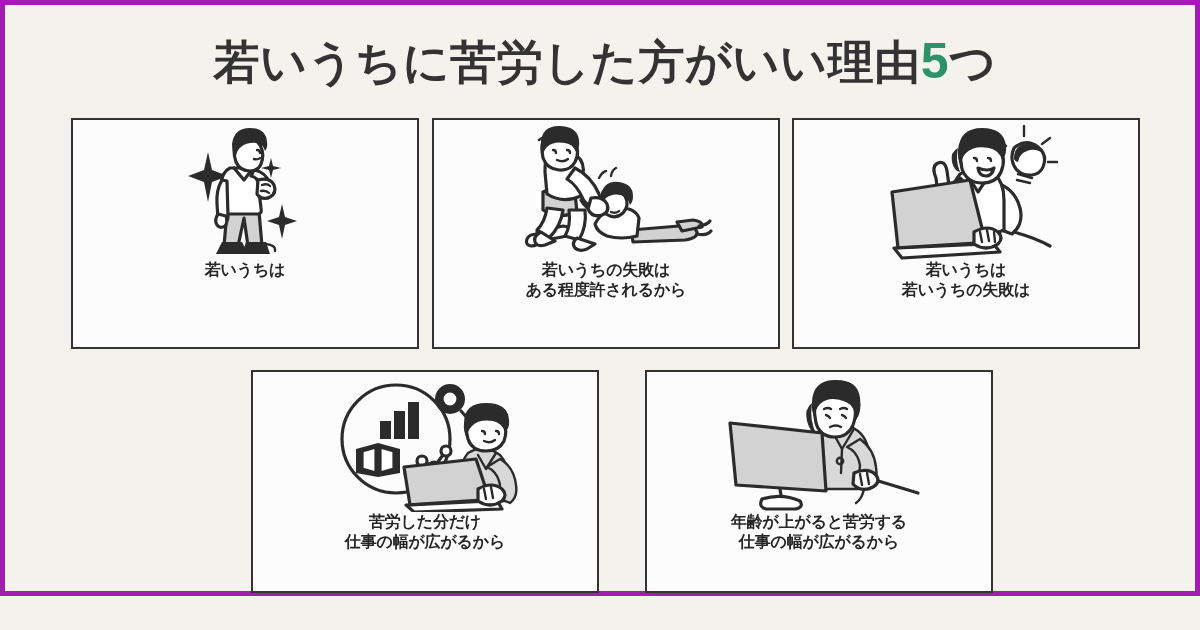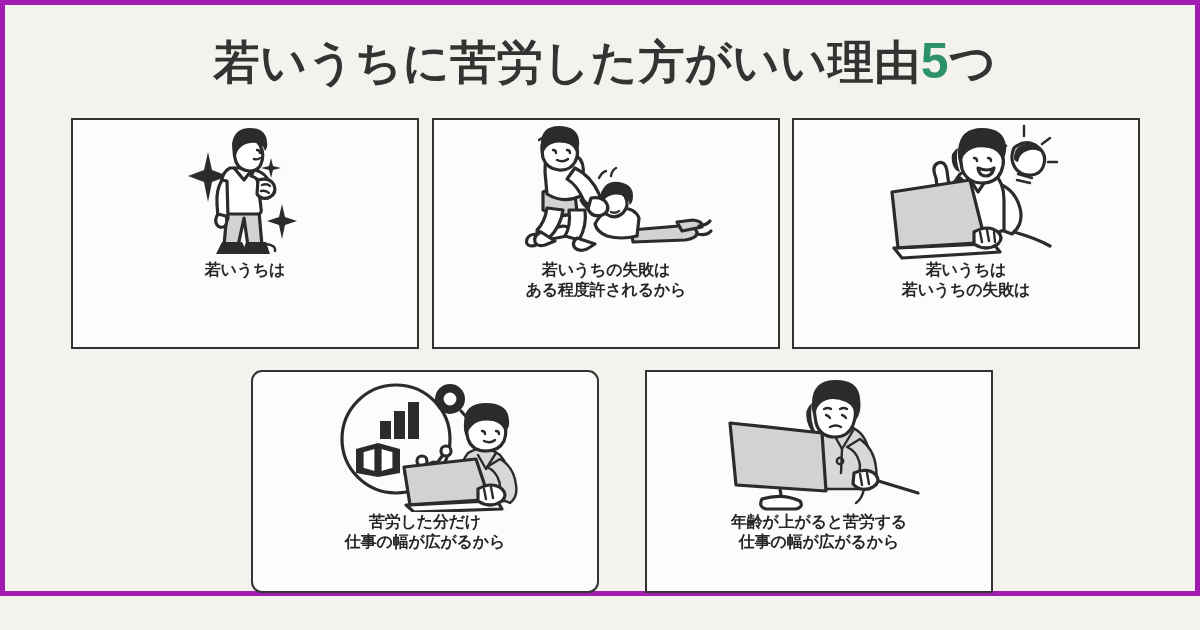--- a/index.html
+++ b/index.html
@@ -73,21 +73,21 @@
   }
   .card-caption .cap-line {
     display: block;
   }
 
   
   #card-1 { left: 66px;  top: 113px; width: 348px; height: 231px; }
   #card-2 { left: 427px; top: 113px; width: 348px; height: 231px; }
   #card-3 { left: 787px; top: 113px; width: 348px; height: 231px; }
   
-  #card-4 { left: 246px; top: 365px; width: 348px; height: 223px; border-radius: 11px; }
+  #card-4 { left: 246px; top: 365px; width: 348px; height: 223px; }
   #card-5 { left: 604px; top: 365px; width: 348px; height: 223px; margin-left: 36px; }
 
   
   .ln   { fill: none; stroke: #2B2B2B; stroke-width: 3.2; stroke-linecap: round; stroke-linejoin: round; }
   .ln-t { fill: none; stroke: #2B2B2B; stroke-width: 2.4; stroke-linecap: round; stroke-linejoin: round; }
   .fill-dark  { fill: #2B2B2B; }
   .fill-grey  { fill: #D2D2D2; stroke: #2B2B2B; stroke-width: 3.2; stroke-linejoin: round; }
   .fill-grey-t{ fill: #D8D8D8; stroke: #2B2B2B; stroke-width: 2.4; stroke-linejoin: round; }
   .fill-white { fill: #FFFFFF; stroke: #2B2B2B; stroke-width: 3.2; stroke-linejoin: round; }
 </style>

